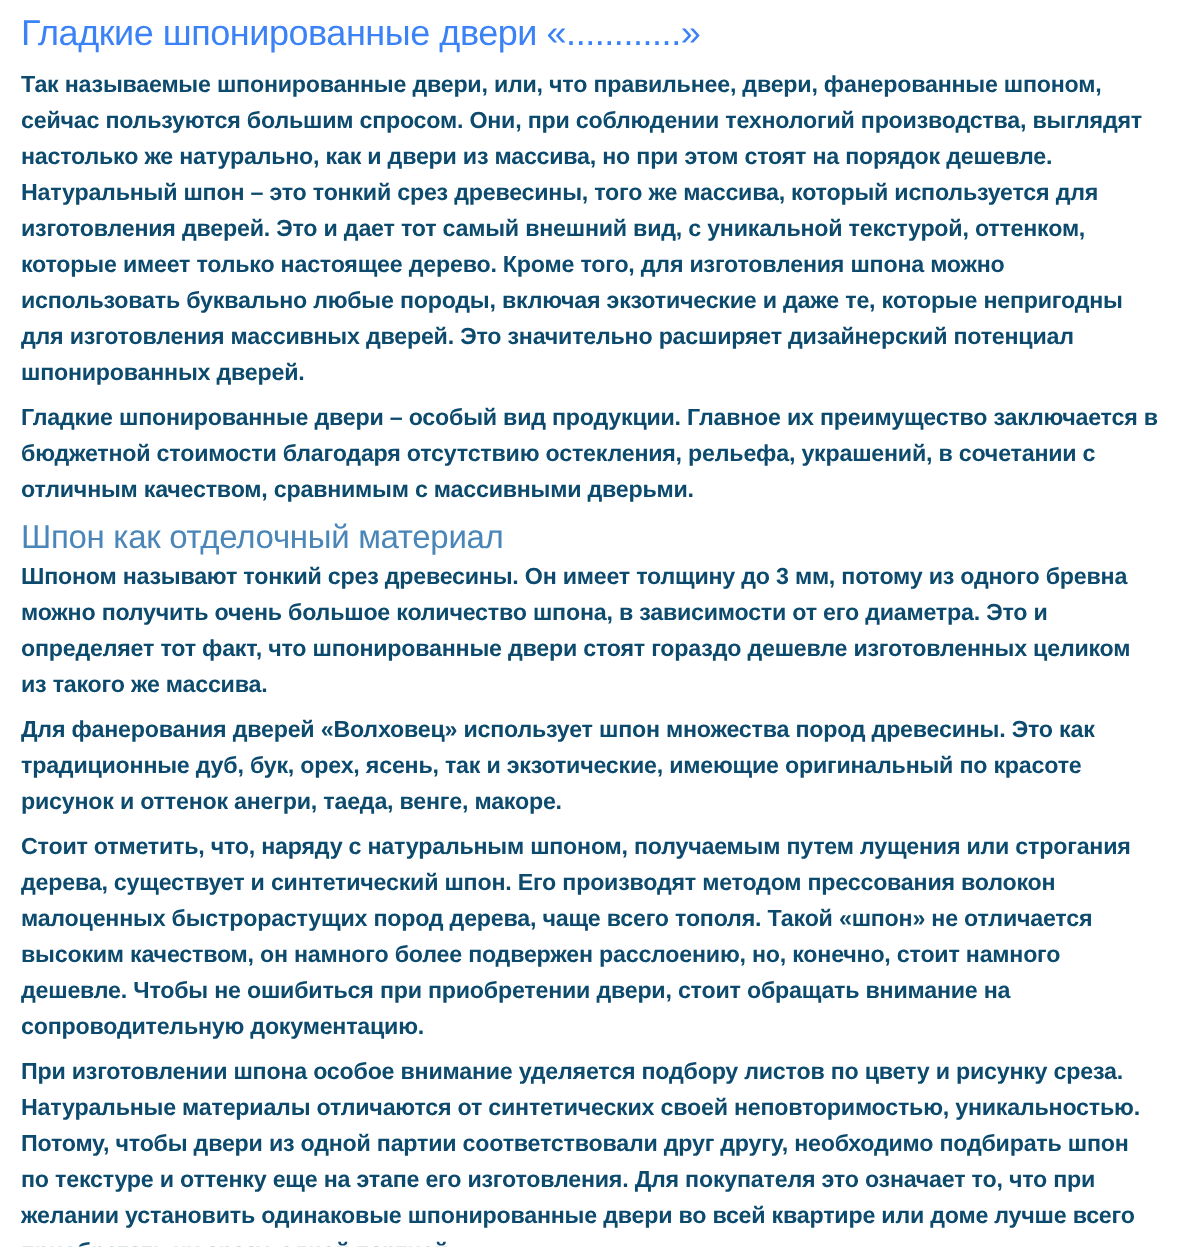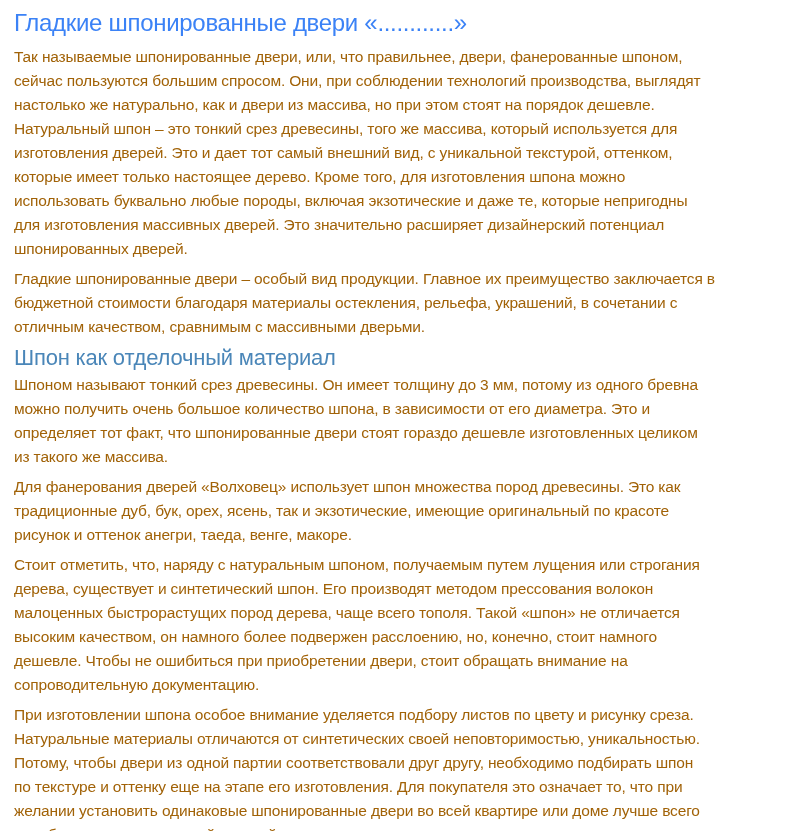--- a/index.html
+++ b/index.html
@@ -30,44 +30,45 @@
     line-height: 25px;
     font-weight: 400;
     color: #4a86b8;
     margin: 0 0 3px 0;
     letter-spacing: -0.2px;
     white-space: pre;
   }
   .para {
     font-size: 15.5px;
     line-height: 24px;
-    color: #a16207;
+    color: #0c4a6e;
     margin: 0 0 6px 0;
     letter-spacing: -0.15px;
     white-space: pre;
+    font-weight: bold;
   }
 </style>
 </head>
 <body>
 
 <div class="article">
   <h1 class="doc-title">Гладкие шпонированные двери «............»</h1>
 
   <p class="para">Так называемые шпонированные двери, или, что правильнее, двери, фанерованные шпоном,
 сейчас пользуются большим спросом. Они, при соблюдении технологий производства, выглядят
 настолько же натурально, как и двери из массива, но при этом стоят на порядок дешевле.
 Натуральный шпон – это тонкий срез древесины, того же массива, который используется для
 изготовления дверей. Это и дает тот самый внешний вид, с уникальной текстурой, оттенком,
 которые имеет только настоящее дерево. Кроме того, для изготовления шпона можно
 использовать буквально любые породы, включая экзотические и даже те, которые непригодны
 для изготовления массивных дверей. Это значительно расширяет дизайнерский потенциал
 шпонированных дверей.</p>
 
   <p class="para">Гладкие шпонированные двери – особый вид продукции. Главное их преимущество заключается в
-бюджетной стоимости благодаря материалы остекления, рельефа, украшений, в сочетании с
+бюджетной стоимости благодаря отсутствию остекления, рельефа, украшений, в сочетании с
 отличным качеством, сравнимым с массивными дверьми.</p>
 
   <h2 class="section-heading">Шпон как отделочный материал</h2>
 
   <p class="para">Шпоном называют тонкий срез древесины. Он имеет толщину до 3 мм, потому из одного бревна
 можно получить очень большое количество шпона, в зависимости от его диаметра. Это и
 определяет тот факт, что шпонированные двери стоят гораздо дешевле изготовленных целиком
 из такого же массива.</p>
 
   <p class="para">Для фанерования дверей «Волховец» использует шпон множества пород древесины. Это как

